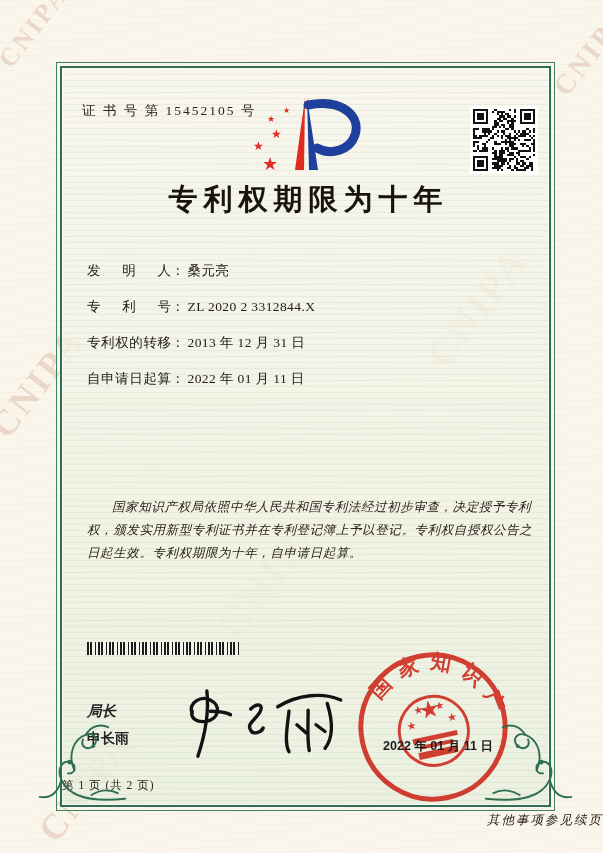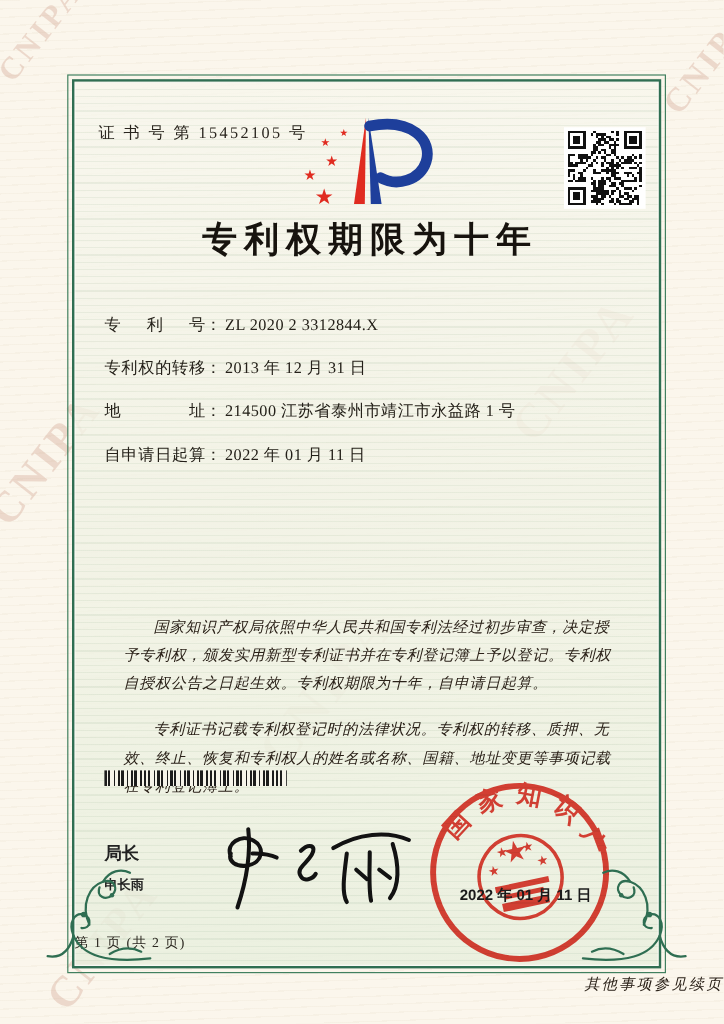--- a/index.html
+++ b/index.html
@@ -49,29 +49,29 @@
   .fields{position:absolute;left:25px;top:194px;width:450px;font-size:13.5px;color:#242019;}
   .row{height:36px;position:relative;white-space:nowrap;}
   .flabel{display:inline-block;width:84px;text-align:justify;text-align-last:justify;vertical-align:top;}
   .colon{margin-right:3px;}
   .fvalue{letter-spacing:0.4px;}
   .pair2{position:absolute;left:223px;top:0;}
   .paras{
     position:absolute;left:25px;top:428px;width:446px;
     font-size:12.5px;line-height:1.85;color:#2a2118;font-style:italic;
   }
-  .paras p{margin:16px;text-indent:2em;letter-spacing:0.6px;}
+  .paras p{margin:0;text-indent:2em;letter-spacing:0.6px;}
   .barcode{
     position:absolute;left:25px;top:574px;width:152px;height:13px;
     background:repeating-linear-gradient(90deg,
       #1c1c1c 0 2px,#f6f4ea 2px 3px,#1c1c1c 3px 5px,#f6f4ea 5px 8px,
       #1c1c1c 8px 9px,#f6f4ea 9px 11px);
   }
-  .sig-title{position:absolute;left:25px;top:634px;font-size:14.5px;font-weight:700;color:#222;font-family:"Liberation Sans","DejaVu Sans",sans-serif;}
-  .sig-name{position:absolute;left:25px;top:662px;font-size:11px;font-weight:700;color:#222;font-family:"Liberation Sans","DejaVu Sans",sans-serif;}
+  .sig-title{position:absolute;left:25px;top:634px;font-size:14.5px;font-weight:700;color:#222;font-family:"Liberation Sans","DejaVu Sans",sans-serif;font-style:italic;}
+  .sig-name{position:absolute;left:25px;top:662px;font-size:14px;font-weight:700;color:#222;font-family:"Liberation Sans","DejaVu Sans",sans-serif;}
   .signature{position:absolute;left:110px;top:614px;width:180px;height:90px;}
   .seal{position:absolute;left:292px;top:580px;width:158px;height:158px;transform:rotate(-12deg);mix-blend-mode:multiply;opacity:0.95;}
   .seal-date{
     position:absolute;left:306px;top:670px;width:140px;text-align:center;
     font-size:12.5px;font-weight:700;color:#1b1b1b;
     font-family:"Liberation Sans","DejaVu Sans",sans-serif;z-index:3;
   }
   .page-ind{position:absolute;left:0;bottom:12px;width:100%;text-align:left;font-size:11.5px;color:#2a261f;letter-spacing:1px;}
   .corner{position:absolute;width:94px;height:94px;z-index:4;}
   .corner svg{width:100%;height:100%;}
@@ -405,36 +405,35 @@
           <rect x="23" y="28" width="1" height="1" fill="#111"></rect>
           <rect x="24" y="28" width="1" height="1" fill="#111"></rect>
           <rect x="27" y="28" width="1" height="1" fill="#111"></rect>
         </svg>
     </div>
 
     <div class="title">专利权期限为十年</div>
 
     <div class="fields">
       <div class="row">
+        <span class="flabel">发明人</span><span class="colon">：</span><span class="fvalue">桑元亮</span>
+      </div>
+      <div class="row">
         <span class="flabel">专利号</span><span class="colon">：</span><span class="fvalue">ZL 2020 2 3312844.X</span>
       </div>
       <div class="row">
         <span class="flabel">专利权的转移</span><span class="colon">：</span><span class="fvalue">2013 年 12 月 31 日</span>
       </div>
       <div class="row">
-        <span class="flabel">地址</span><span class="colon">：</span><span class="fvalue">214500 江苏省泰州市靖江市永益路 1 号</span>
-      </div>
-      <div class="row">
         <span class="flabel">自申请日起算</span><span class="colon">：</span><span class="fvalue">2022 年 01 月 11 日</span>
       </div>
     </div>
 
     <div class="paras">
       <p>国家知识产权局依照中华人民共和国专利法经过初步审查，决定授予专利权，颁发实用新型专利证书并在专利登记簿上予以登记。专利权自授权公告之日起生效。专利权期限为十年，自申请日起算。</p>
-      <p>专利证书记载专利权登记时的法律状况。专利权的转移、质押、无效、终止、恢复和专利权人的姓名或名称、国籍、地址变更等事项记载在专利登记簿上。</p>
     </div>
 
     <div class="barcode"></div>
 
     <div class="sig-title">局长</div>
     <div class="sig-name">申长雨</div>
 
     <div class="signature">
       <svg viewBox="0 0 160 75" xmlns="http://www.w3.org/2000/svg" fill="none" stroke="#121212" stroke-width="3" stroke-linecap="round" stroke-linejoin="round">
         <path d="M18,28 C14,18 26,12 34,16 C44,21 42,33 30,35 C22,36 16,32 18,26"></path>

